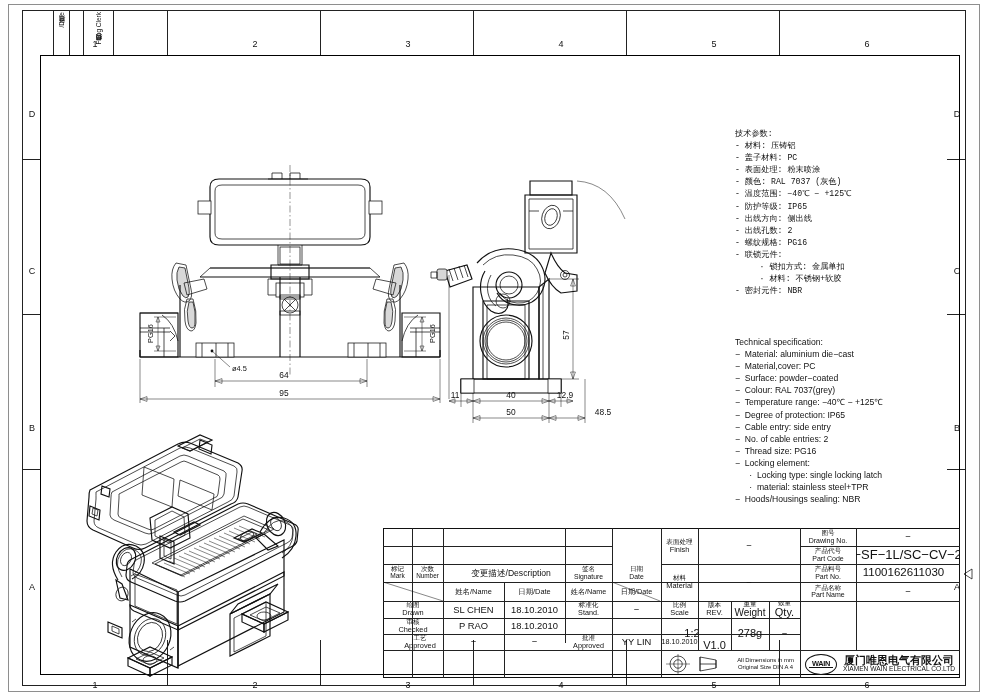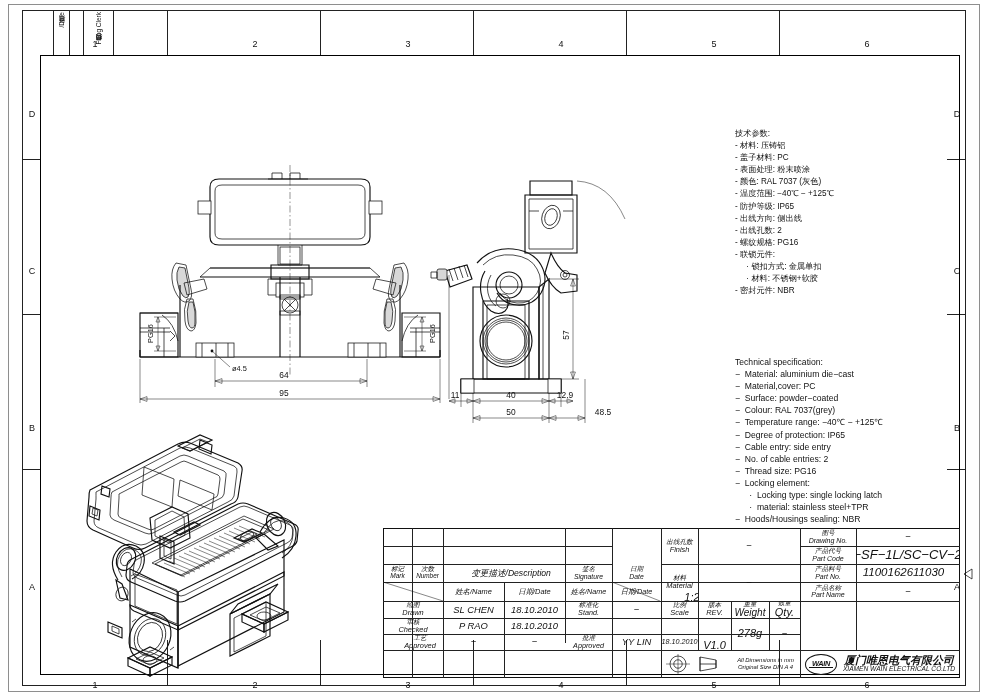--- a/index.html
+++ b/index.html
@@ -23,27 +23,27 @@
   .zone-col-b{top:681px;width:14px;}
   .zone-row{left:25px;width:14px;}
   .zone-row-r{right:25px;width:14px;}
   .fbcell{position:absolute;top:10px;height:45px;border-right:1px solid #222;box-sizing:border-box;}
   .vtext{writing-mode:vertical-rl;text-orientation:mixed;font-size:6.5px;line-height:1.05;white-space:nowrap;
          transform:rotate(180deg);}
   .vwrap{position:absolute;top:12px;height:41px;display:flex;align-items:flex-start;justify-content:center;}
 
   
   .spec{position:absolute;font-size:8.6px;line-height:12.1px;white-space:pre;color:#111;}
-  .spec.cn{font-family:Liberation Sans, sans-serif;font-size:8.2px;line-height:12.1px;}
+  .spec.cn{font-family:Liberation Mono, monospace;font-size:8.2px;line-height:12.1px;}
 
   
   .tb{position:absolute;box-sizing:border-box;}
   .tbline{position:absolute;background:#222;}
   .tcell{position:absolute;box-sizing:border-box;display:flex;flex-direction:column;
-         align-items:center;justify-content:center;text-align:center;line-height:1.03;overflow:hidden;font-style:italic;}
+         align-items:center;justify-content:center;text-align:center;line-height:1.03;overflow:hidden;}
   .cn{font-family:"DejaVu Sans",sans-serif;font-size:6.6px;}
   .en{font-size:7.6px;}
   .big{font-size:11px;}
   .mid{font-size:9.4px;}
   .sm{font-size:7.2px;}
   .xs{font-size:5.9px;line-height:1.25;}
 
   
   svg{position:absolute;overflow:visible;}
   .ln{stroke:#111;fill:none;stroke-width:0.75;}
@@ -135,21 +135,21 @@
 - 温度范围: −40℃ − +125℃
 - 防护等级: IP65
 - 出线方向: 侧出线
 - 出线孔数: 2
 - 螺纹规格: PG16
 - 联锁元件:
      · 锁扣方式: 金属单扣
      · 材料: 不锈钢+软胶
 - 密封元件: NBR</div>
 
-  <div class="spec" style="left:735px;top:336px;margin-top:20px;">Technical specification:
+  <div class="spec" style="left:735px;top:336px;">Technical specification:
 −  Material: aluminium die−cast
 −  Material,cover: PC
 −  Surface: powder−coated
 −  Colour: RAL 7037(grey)
 −  Temperature range: −40℃ − +125℃
 −  Degree of protection: IP65
 −  Cable entry: side entry
 −  No. of cable entries: 2
 −  Thread size: PG16
 −  Locking element:
@@ -520,21 +520,21 @@
     </div>
     <div class="tcell" style="left:612px;top:634px;width:49px;height:16px;">
       <div class="mid">YY  LIN</div>
     </div>
     <div class="tcell" style="left:661px;top:634px;width:37px;height:16px;">
       <div class="sm">18.10.2010</div>
     </div>
     <div class="tbline" style="left:661px;top:618px;width:37px;height:1px;"></div>
 
     <div class="tcell" style="left:661px;top:528px;width:37px;height:36px;">
-      <div class="cn">出线孔数</div>
+      <div class="cn">表面处理</div>
       <div class="en" style="font-size:7.4px">Finish</div>
     </div>
     <div class="tcell" style="left:698px;top:528px;width:102px;height:36px;">
       <div class="mid">−</div>
     </div>
     <div class="tcell" style="left:661px;top:564px;width:37px;height:37px;">
       <div class="cn">材料</div>
       <div class="en" style="font-size:7.4px">Material</div>
     </div>
     <div class="tcell" style="left:698px;top:564px;width:102px;height:37px;">
@@ -550,21 +550,21 @@
       <div class="en" style="font-size:7.4px">REV.</div>
     </div>
     <div class="tcell" style="left:731px;top:601px;width:38px;height:17px;">
       <div class="cn">重量</div>
       <div class="en" style="font-size:10px">Weight</div>
     </div>
     <div class="tcell" style="left:769px;top:601px;width:31px;height:17px;">
       <div class="cn">数量</div>
       <div class="en" style="font-size:11px">Qty.</div>
     </div>
-    <div class="tcell" style="left:661px;top:582px;width:37px;height:32px;padding-left:25px;">
+    <div class="tcell" style="left:661px;top:618px;width:37px;height:32px;padding-left:25px;">
       <div class="big">1:2</div>
     </div>
     <div class="tcell" style="left:698px;top:618px;width:33px;height:32px;margin-top:12px;">
       <div class="big">V1.0</div>
     </div>
     <div class="tcell" style="left:731px;top:618px;width:38px;height:32px;">
       <div class="big">278g</div>
     </div>
     <div class="tcell" style="left:769px;top:618px;width:31px;height:32px;">
       <div class="mid">−</div>

